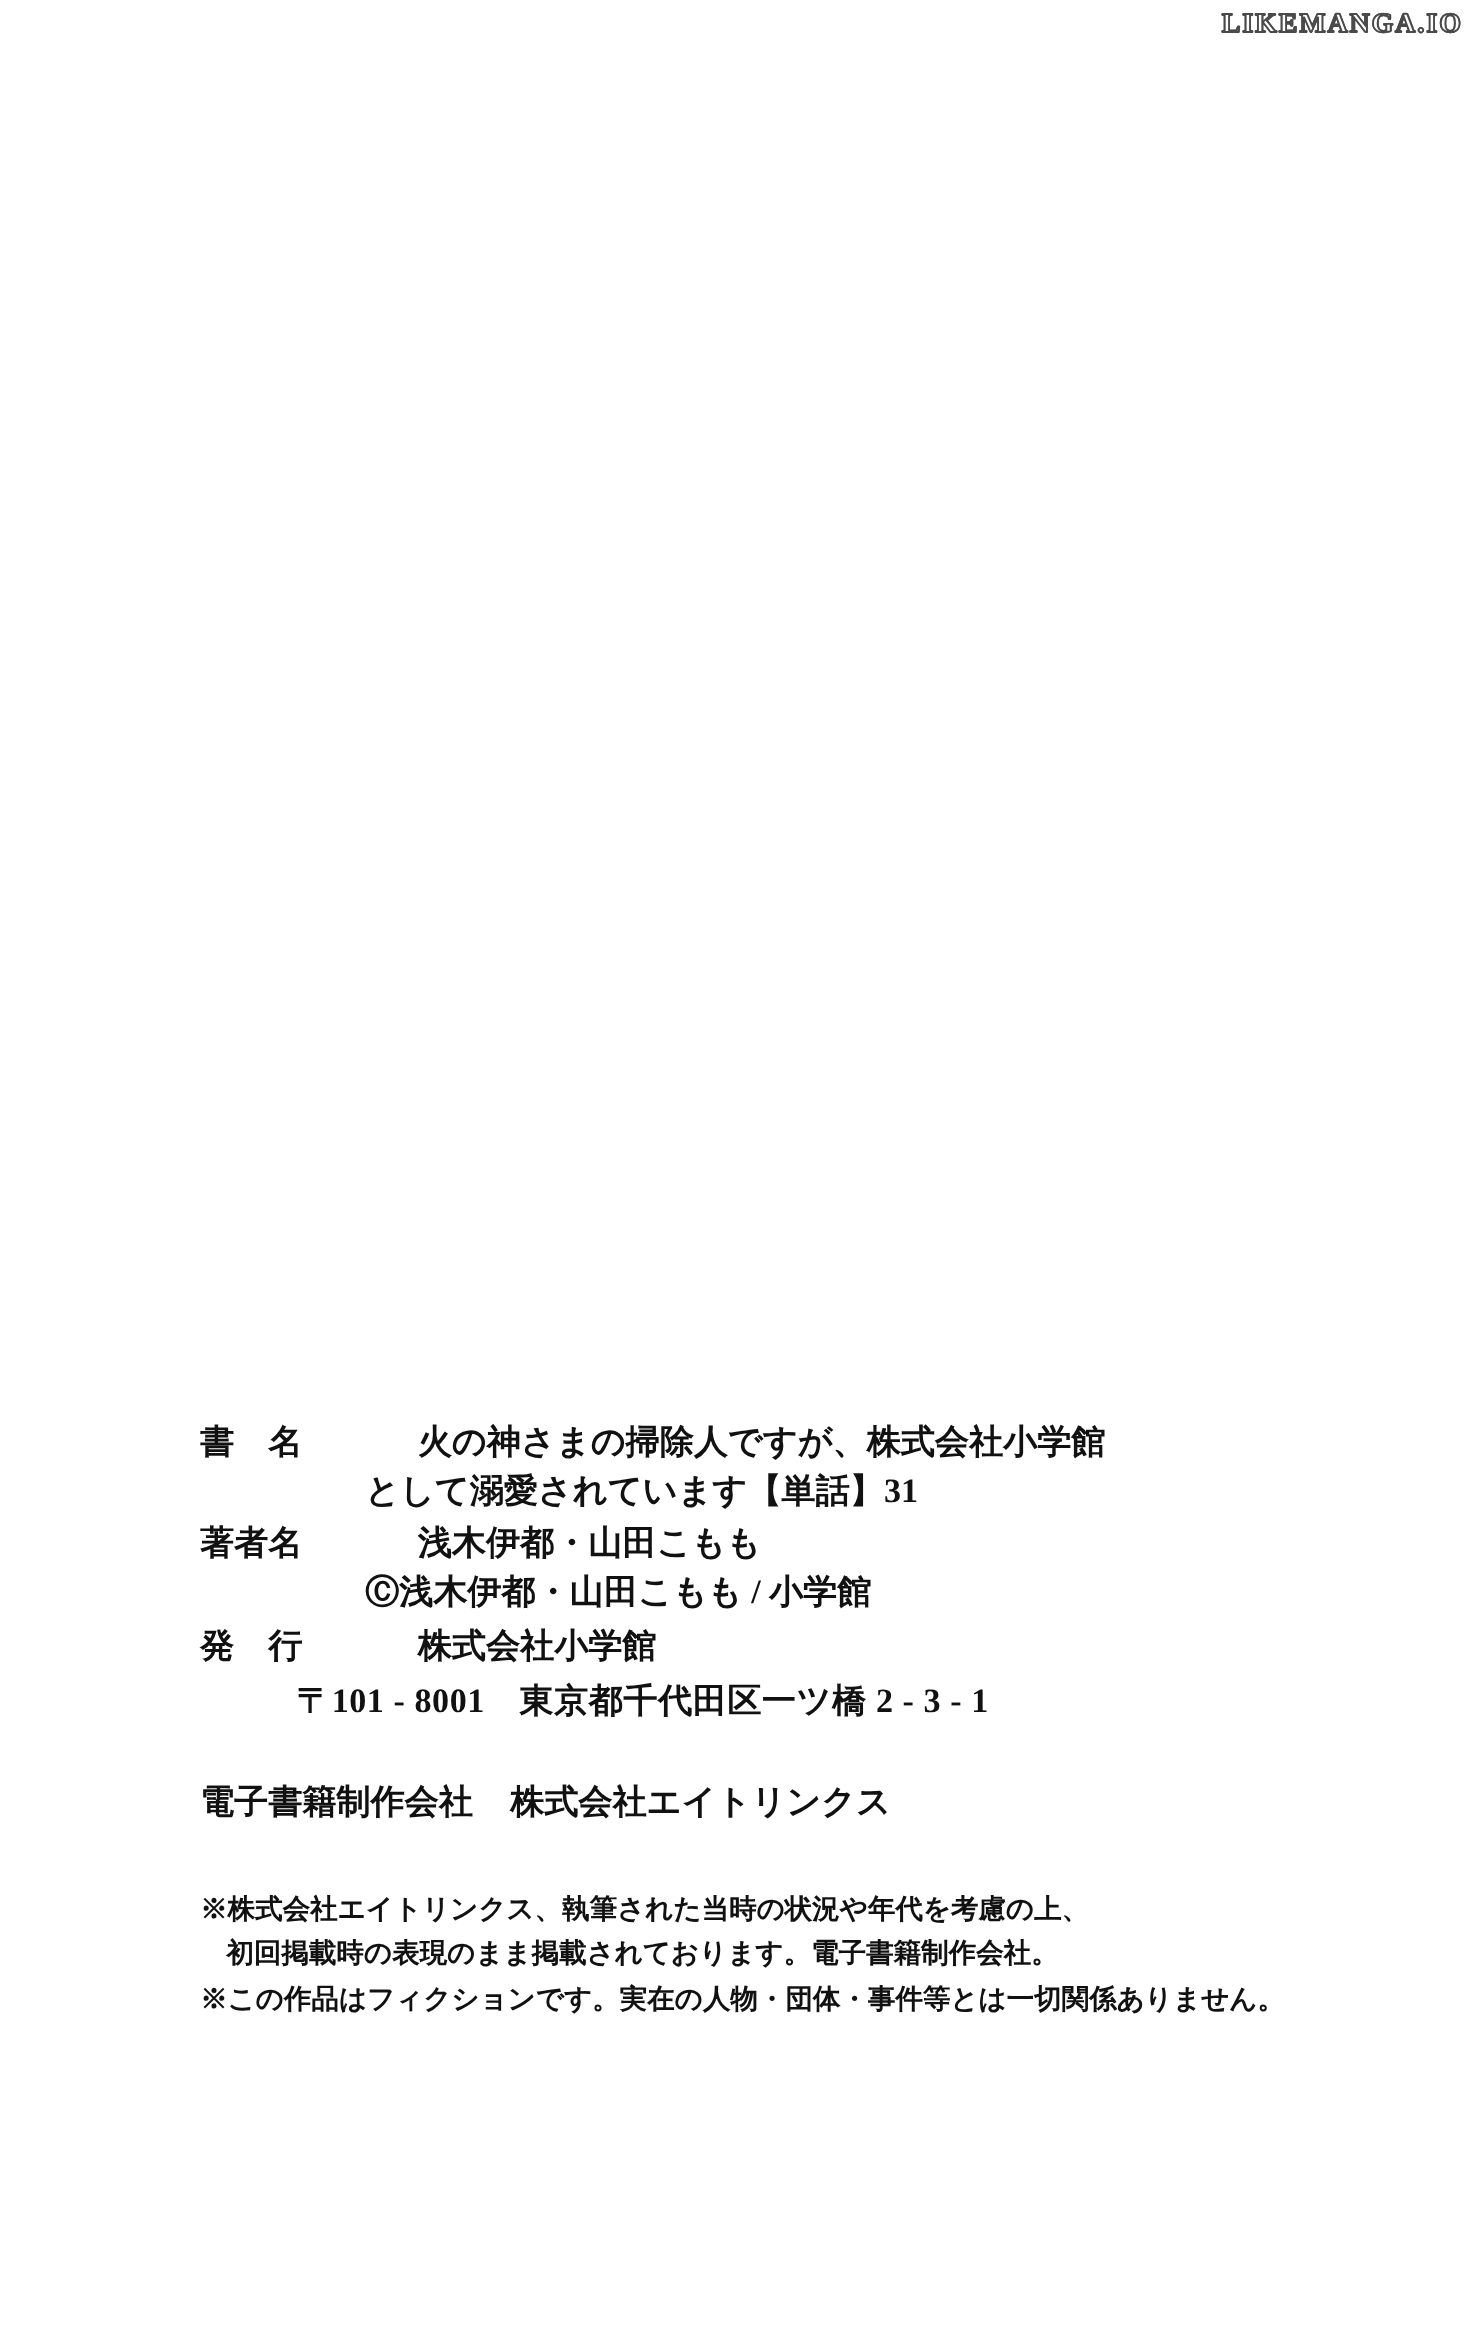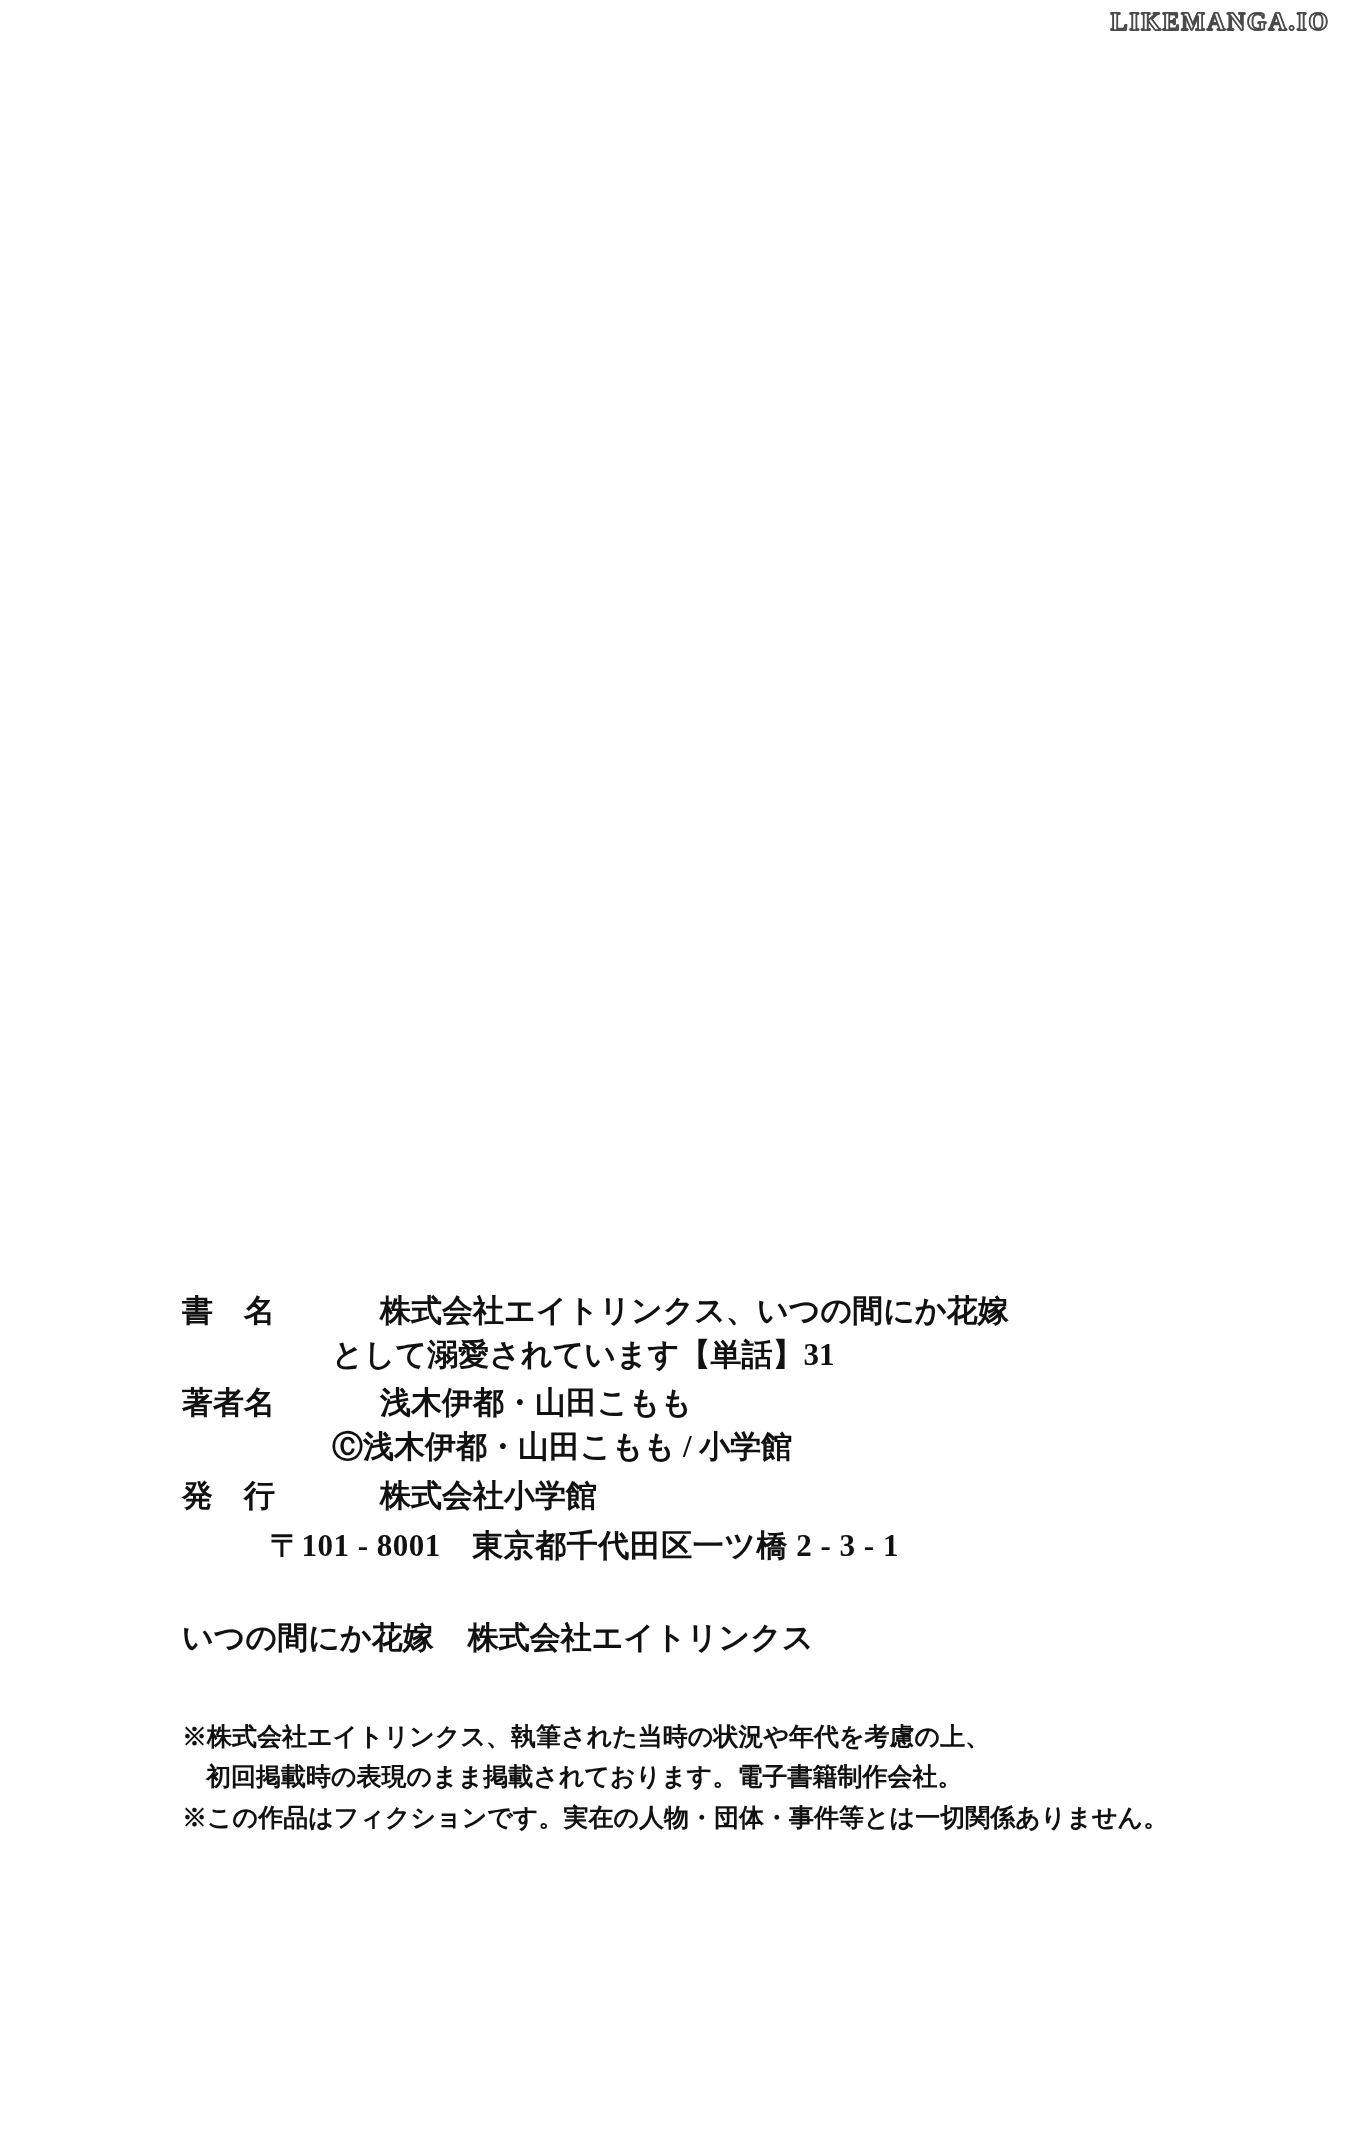--- a/index.html
+++ b/index.html
@@ -111,21 +111,21 @@
 
 <div class="watermark">LIKEMANGA.IO</div>
 
 <div class="colophon">
 
   <div class="row">
     <div class="label spread">
       <span>書　名</span>
     </div>
     <div class="value">
-      <span>株式会社エイトリンクス、いつの間にか花嫁</span>
+      <span>火の神さまの掃除人ですが、株式会社小学館</span>
     </div>
   </div>
 
   <div class="value indent">
     <span>として溺愛されています【単話】31</span>
   </div>
 
   <div class="row gapline">
     <div class="label">
       <span>著者名</span>
@@ -138,21 +138,21 @@
   <div class="row gapline">
     <div class="label spread">
       <span>発　行</span>
     </div>
     <div class="value">株式会社小学館</div>
   </div>
 
   <div class="publisher-addr">〒101 - 8001　東京都千代田区一ツ橋 2 - 3 - 1</div>
 
   <div class="maker">
-    <span>いつの間にか花嫁</span><span class="sep"></span><span>株式会社エイトリンクス</span>
+    <span>電子書籍制作会社</span><span class="sep"></span><span>株式会社エイトリンクス</span>
   </div>
 
   <div class="notes">
     <span>※株式会社エイトリンクス、執筆された当時の状況や年代を考慮の上、</span>
     <span class="note-indent">初回掲載時の表現のまま掲載されております。電子書籍制作会社。</span>
     <span>※この作品はフィクションです。実在の人物・団体・事件等とは一切関係ありません。</span>
   </div>
 
 </div>
 

